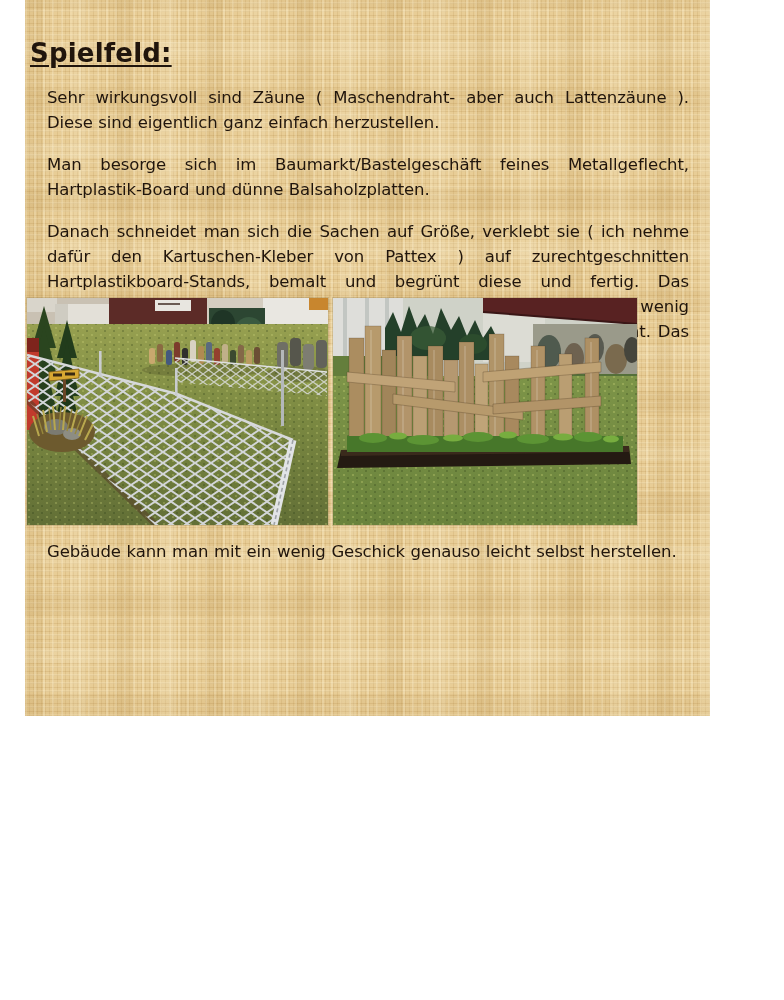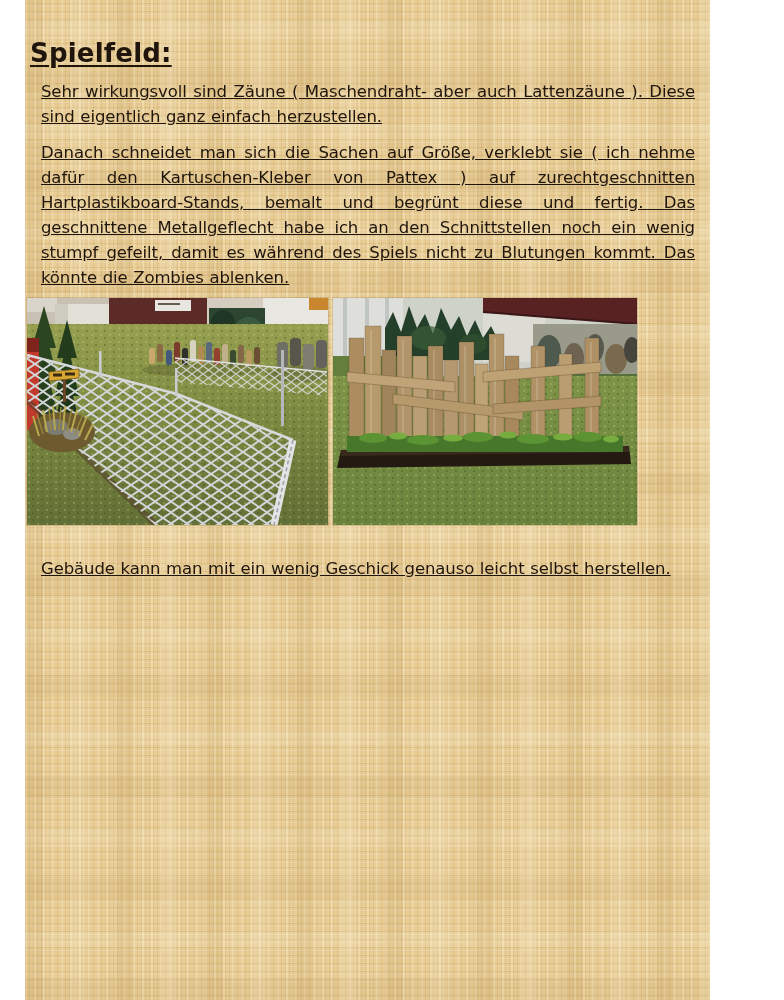--- a/index.html
+++ b/index.html
@@ -2,59 +2,60 @@
 <html><head>
 <meta charset="utf-8">
 <style>
   html,body{margin:0;padding:0;}
   body{
     width:784px;height:1000px;position:relative;overflow:hidden;
     background:#ffffff;
     font-family:"DejaVu Sans",sans-serif;
   }
   .paper{
-    position:absolute;left:25px;top:0;width:685px;height:1000px;
+    position:absolute;left:25px;top:0;width:685px;height:716px;
     background-color:#e8cd96;
     background-image:
       repeating-linear-gradient(90deg, rgba(170,128,58,0.10) 0 18px, transparent 18px 47px, rgba(255,250,228,0.14) 47px 61px, transparent 61px 90px),
       repeating-linear-gradient(0deg, rgba(170,128,58,0.09) 0 22px, transparent 22px 53px, rgba(255,250,228,0.12) 53px 68px, transparent 68px 101px),
       repeating-linear-gradient(90deg, rgba(255,244,212,0.30) 0 2px, transparent 2px 9px),
       repeating-linear-gradient(0deg, rgba(255,244,212,0.22) 0 2px, transparent 2px 8px),
       repeating-linear-gradient(0deg, rgba(180,140,76,0.22) 0 1px, transparent 1px 4px),
       repeating-linear-gradient(90deg, rgba(180,140,76,0.18) 0 1px, transparent 1px 4px);
   }
   .block{position:absolute;left:5px;width:676px;color:#20150c;}
   .block1{top:38px;}
-  .block2{top:545px;}
+  .block2{top:522px;}
   h1.title{
     font-size:26px;line-height:30px;font-weight:bold;margin:0 0 7px 0;
     text-decoration:underline;text-decoration-thickness:2px;text-underline-offset:3px;
     letter-spacing:0.2px;
   }
   p.body{
-    margin:11px;font-size:16.5px;line-height:25px;text-align:justify;
-    letter-spacing:-0.1px;word-spacing:0.5px;text-decoration:underline;
+    margin:17px;font-size:16.5px;line-height:25px;text-align:justify;
+    letter-spacing:-0.1px;word-spacing:0.5px;
   }
   .photos{position:absolute;left:2px;top:298px;width:680px;height:227px;}
   .photo{
     position:absolute;top:0;height:227px;overflow:hidden;
     box-shadow:0 0 0 1px rgba(90,70,35,0.18);
   }
   .photo svg{display:block;width:100%;height:100%;}
   .photo-left{left:0;width:301px;}
   .photo-right{left:306px;width:304px;}
 </style>
 </head>
 <body>
 
 <div class="paper">
 
   <div class="block block1">
     <h1 class="title">Spielfeld:</h1>
     <p class="body">Sehr wirkungsvoll sind Zäune ( Maschendraht- aber auch Lattenzäune ). Diese sind eigentlich ganz einfach herzustellen.</p>
+    <p class="body">Man besorge sich im Baumarkt/Bastelgeschäft feines Metallgeflecht, Hartplastik-Board und dünne Balsaholzplatten.</p>
     <p class="body">Danach schneidet man sich die Sachen auf Größe, verklebt sie ( ich nehme dafür den Kartuschen-Kleber von Pattex ) auf zurechtgeschnitten Hartplastikboard-Stands, bemalt und begrünt diese und fertig. Das geschnittene Metallgeflecht habe ich an den Schnittstellen noch ein wenig stumpf gefeilt, damit es während des Spiels nicht zu Blutungen kommt. Das könnte die Zombies ablenken.</p>
   </div>
 
   <div class="photos">
 
     <div class="photo photo-left">
       <svg viewBox="0 0 301 227" preserveAspectRatio="none">
         <defs>
           <linearGradient id="grass1" x1="0" y1="0" x2="0" y2="1">
             <stop offset="0" stop-color="#97a050"></stop>

